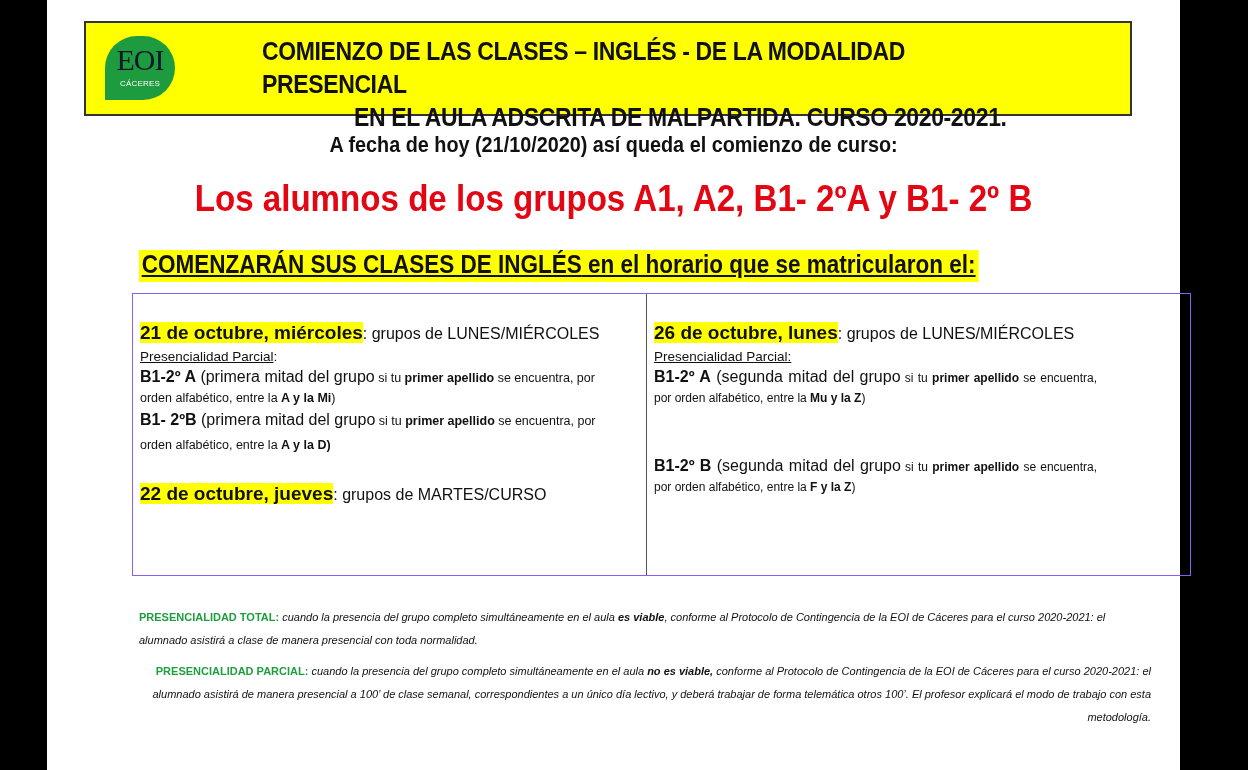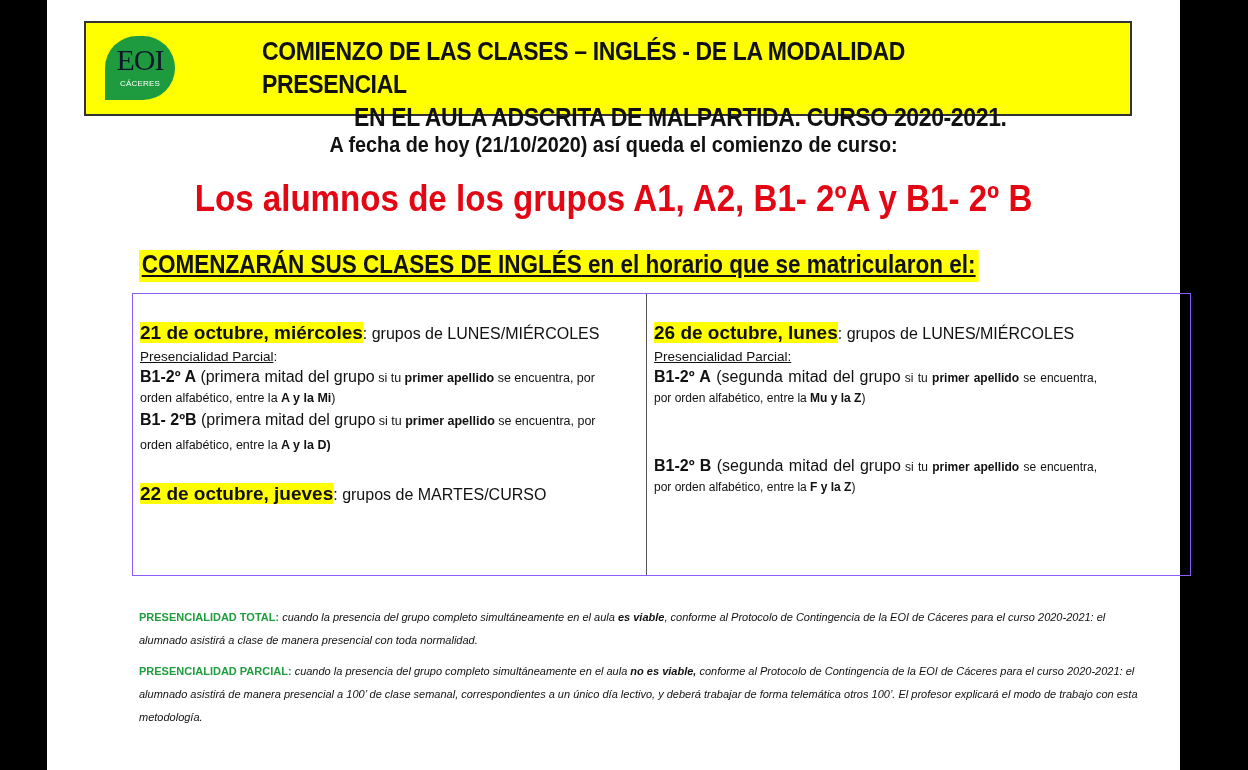--- a/index.html
+++ b/index.html
@@ -120,16 +120,16 @@
         <div style="font-size:12px; line-height:20px;margin-top:48px;">
           <span class="b lg">B1-2º B</span><span class="lg"> (segunda mitad del grupo</span><span> si tu </span><span class="b">primer apellido</span><span> se encuentra, por orden alfabético, entre la </span><span class="b">F y la Z</span><span>)</span>
         </div>
       </div>
     </div>
   </div>
 
   <div class="notes" style="top:606px;">
     <span class="label">PRESENCIALIDAD TOTAL:</span><span>  cuando la presencia del grupo completo simultáneamente en el aula </span><span class="b">es viable</span><span>, conforme al Protocolo de Contingencia de la EOI de Cáceres para el curso 2020-2021: el alumnado asistirá a clase de manera presencial con toda normalidad.</span>
   </div>
-  <div class="notes" style="top:660px;">
+  <div class="notes" style="top:660px;text-align:right;">
     <span class="label">PRESENCIALIDAD PARCIAL:</span><span> cuando la presencia del grupo completo simultáneamente en el aula </span><span class="b">no es viable,</span><span> conforme al Protocolo de Contingencia de la EOI de Cáceres para el curso 2020-2021: el alumnado asistirá de manera presencial a 100’ de clase semanal, correspondientes a un único día lectivo, y deberá trabajar de forma telemática otros 100’. El profesor explicará el modo de trabajo con esta metodología.</span>
   </div>
 </div>
 
 </body></html>

